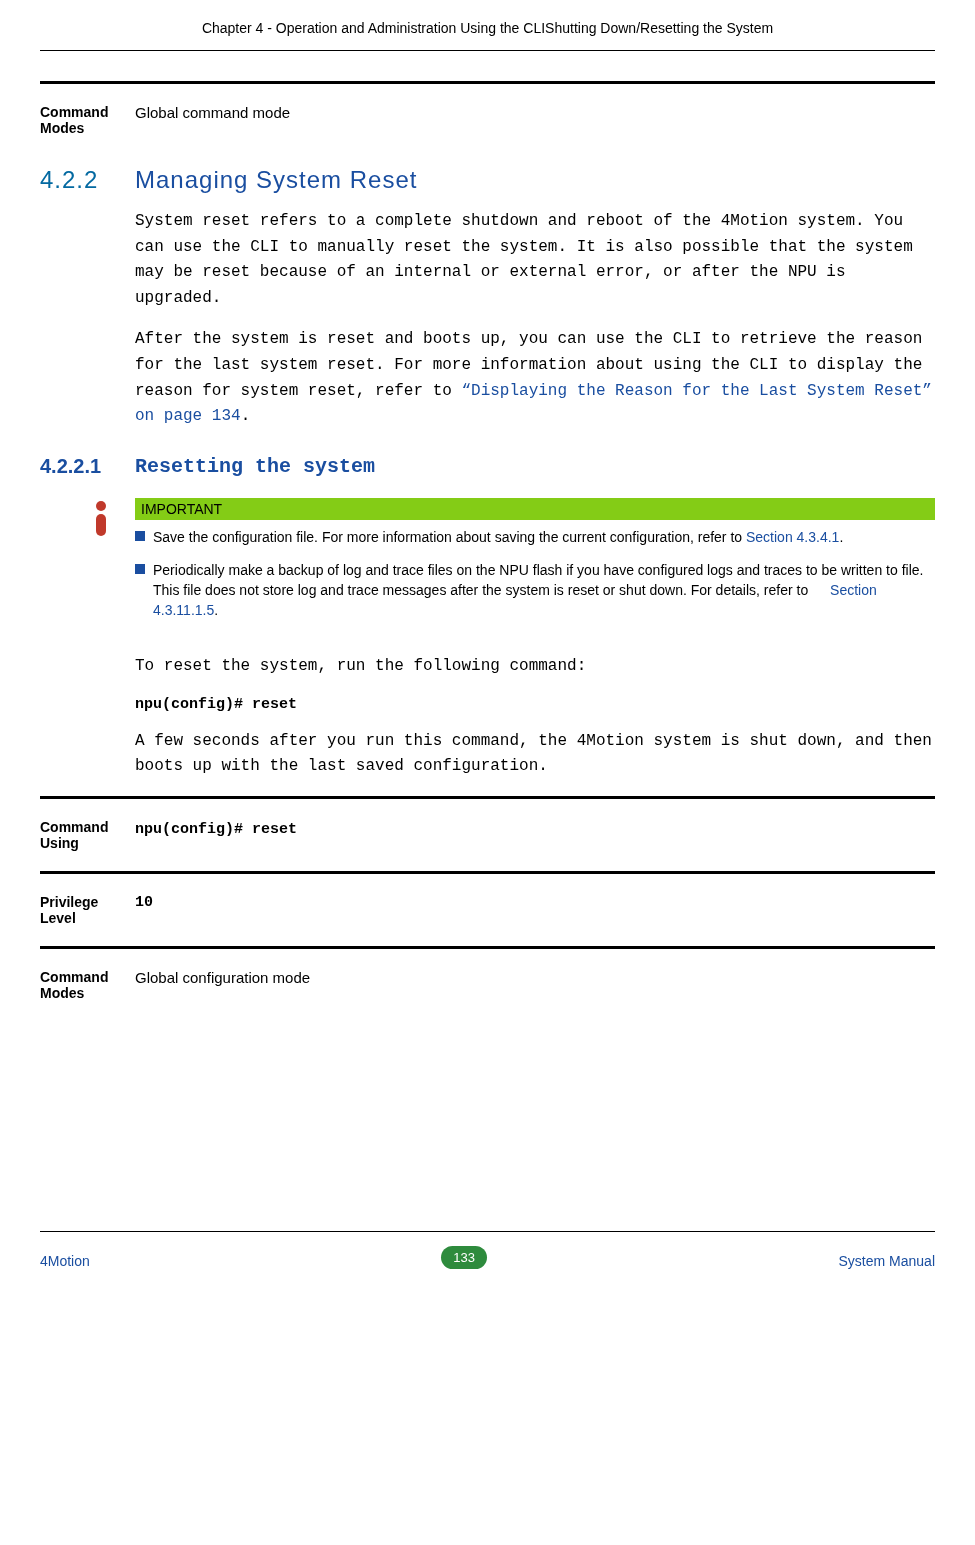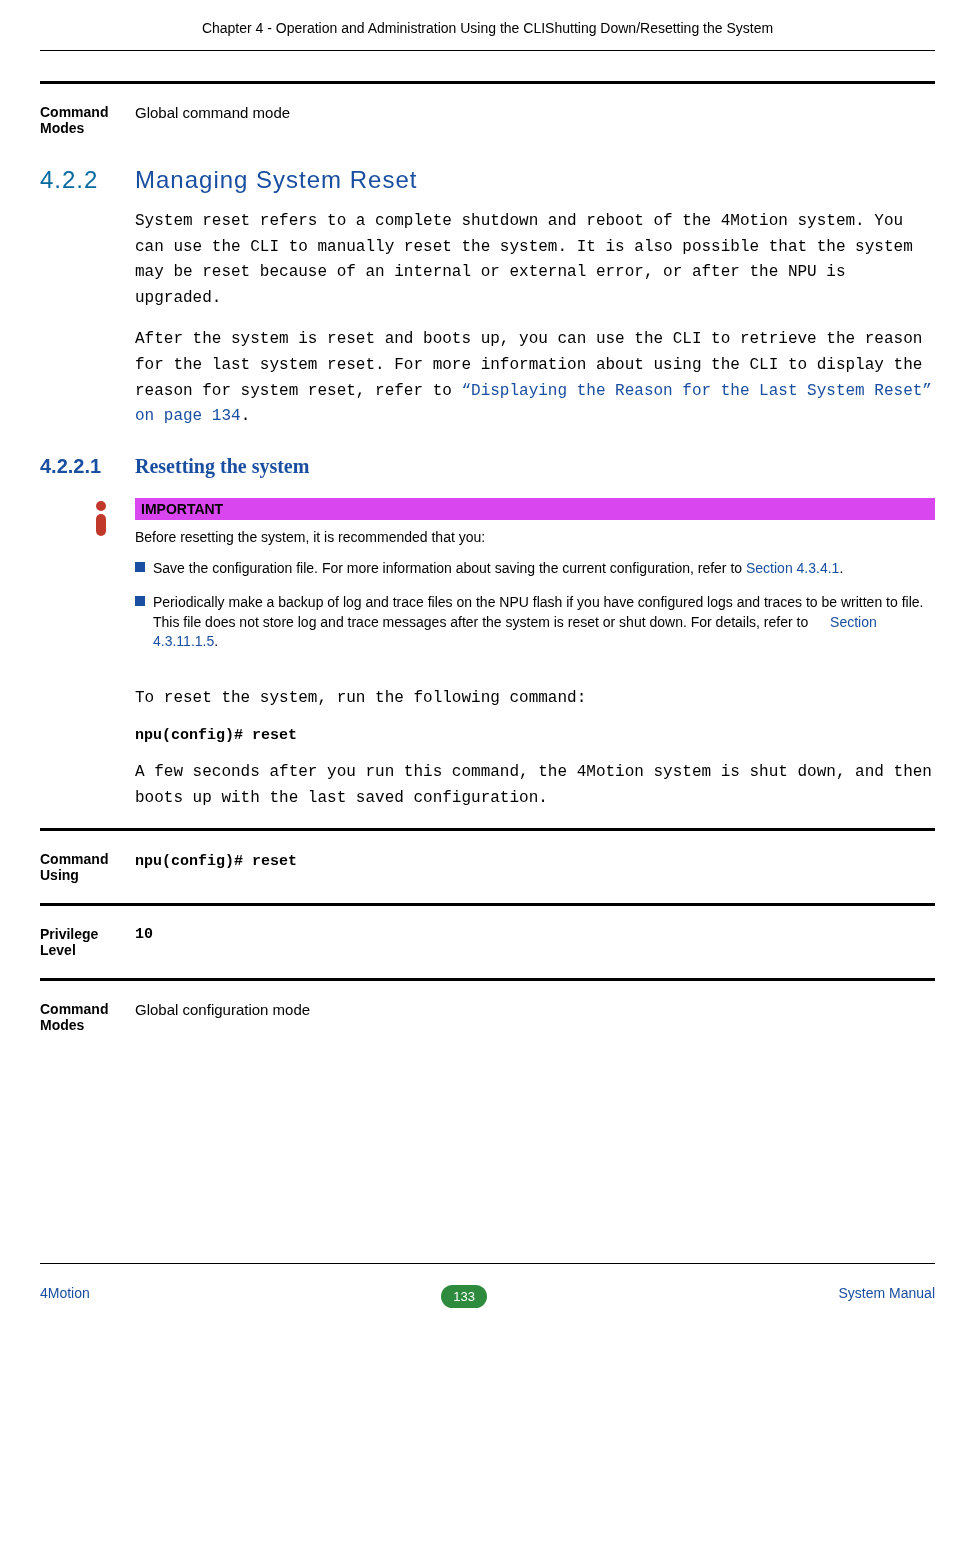--- a/index.html
+++ b/index.html
@@ -77,21 +77,21 @@
     width: 95px;
     font-size: 20px;
     color: #1a4ea0;
     font-weight: bold;
     font-family: Arial, sans-serif;
   }
   .h3-title {
     font-size: 20px;
     color: #1a4ea0;
     font-weight: bold;
-    font-family: Liberation Serif, serif;
+    font-family: Liberation Mono, monospace;
   }
   .para {
     font-family: Liberation Mono, monospace;
     font-size: 16px;
     line-height: 1.6;
     margin-bottom: 16px;
   }
   .link {
     color: #1a4ea0;
   }
@@ -108,22 +108,22 @@
   .important-icon {
     width: 45px;
     flex-shrink: 0;
     padding-top: 2px;
   }
   .important-icon svg { display: block; }
   .important-content {
     flex: 1;
   }
   .important-header {
-    background: #d946ef;
-    font-weight: bold;
+    background: #84cc16;
+    font-weight: normal;
     font-size: 14px;
     padding: 3px 6px;
     margin-bottom: 8px;
   }
   .important-text {
     font-size: 14px;
     line-height: 1.4;
     margin-bottom: 12px;
   }
   .bullet-row {
@@ -140,33 +140,34 @@
     margin-right: 8px;
     margin-top: 3px;
   }
   .bullet-text {
     flex: 1;
   }
   .bullet-text .link { color: #1a4ea0; }
   .footer-row {
     display: flex;
     justify-content: space-between;
-    align-items: flex-start;
+    align-items: flex-end;
     border-top: 1px solid #000;
-    padding-top: 21px;
+    padding-top: 4px;
     margin-top: 230px;
     font-size: 14px;
     color: #1a4ea0;
   }
   .page-badge {
     background: #2e8b3d;
     color: #fff;
     border-radius: 14px;
     padding: 4px 12px;
     font-size: 13px;
+    margin-top: 10px;
   }
   .indent-bullet {
     margin-left: 18px;
   }
 </style>
 </head>
 <body>
 
 <div class="page">
 
@@ -198,21 +199,20 @@
 
     <div class="important-box">
       <div class="important-icon">
         <svg width="22" height="40" viewBox="0 0 22 40">
           <circle cx="11" cy="6" r="5" fill="#c0392b"></circle>
           <rect x="6" y="14" width="10" height="22" rx="5" fill="#c0392b"></rect>
         </svg>
       </div>
       <div class="important-content">
         <div class="important-header">IMPORTANT</div>
-        <div class="important-text">Before resetting the system, it is recommended that you:</div>
         <div class="bullet-row">
           <div class="bullet-sq"></div>
           <div class="bullet-text">
             <span>Save the configuration file. For more information about saving the current configuration, refer to </span><span class="link">Section 4.3.4.1</span><span>.</span>
           </div>
         </div>
         <div class="bullet-row">
           <div class="bullet-sq"></div>
           <div class="bullet-text">
             <span>Periodically make a backup of log and trace files on the NPU flash if you have configured logs and traces to be written to file. This file does not store log and trace messages after the system is reset or shut down. For details, refer to </span><span class="indent-bullet"><span class="link">Section 4.3.11.1.5</span><span>.</span></span>

